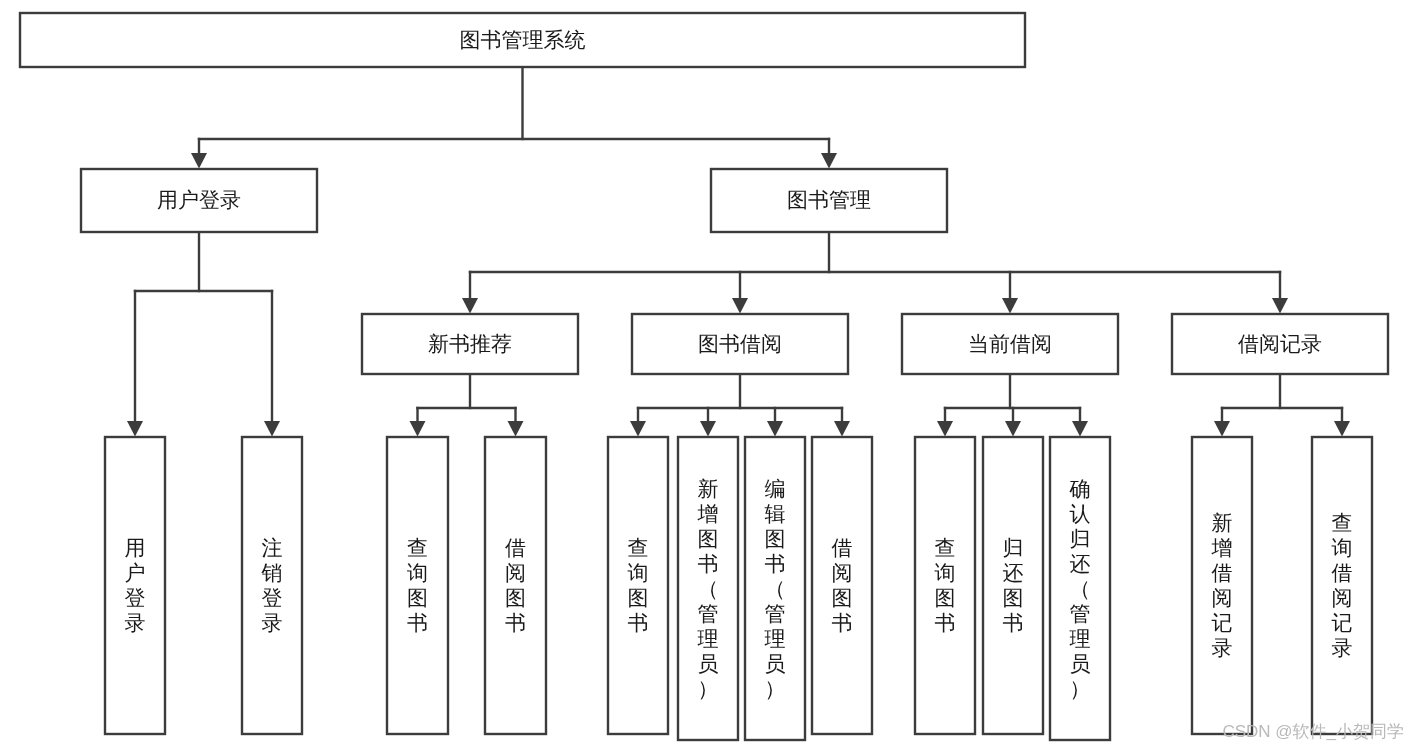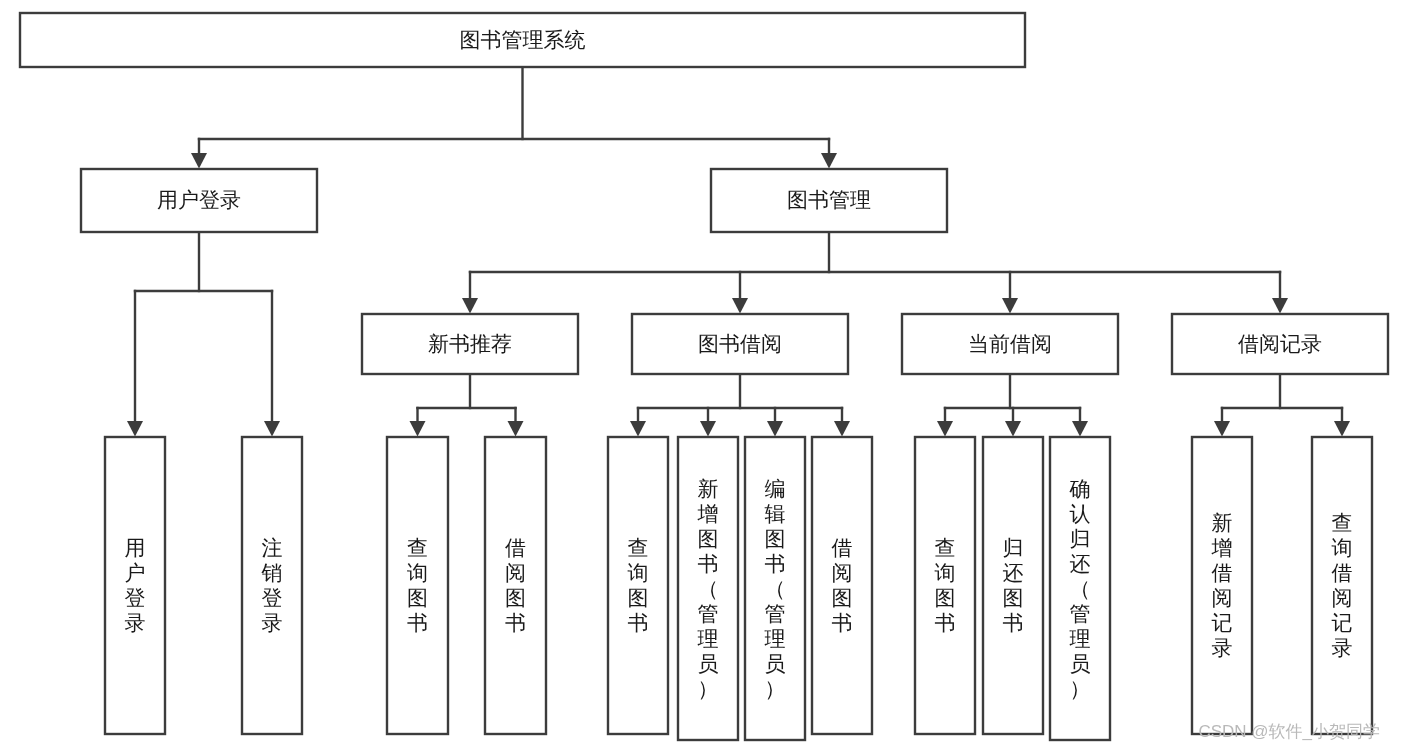--- a/index.html
+++ b/index.html
@@ -50,21 +50,21 @@
     stroke-width: 2.4;
     fill: none;
     stroke-linecap: square;
   }
   .edge-arrow {
     fill: #3c3c3c;
     stroke: none;
   }
   .watermark {
     position: absolute;
-    right: 25px;
+    right: 1px;
     bottom: 4px;
     color: #b9b9b9;
     font-size: 17px;
     font-family: "Liberation Sans", "DejaVu Sans", sans-serif;
     white-space: nowrap;
     user-select: none;
     pointer-events: none;
   }
 </style>
 </head>

